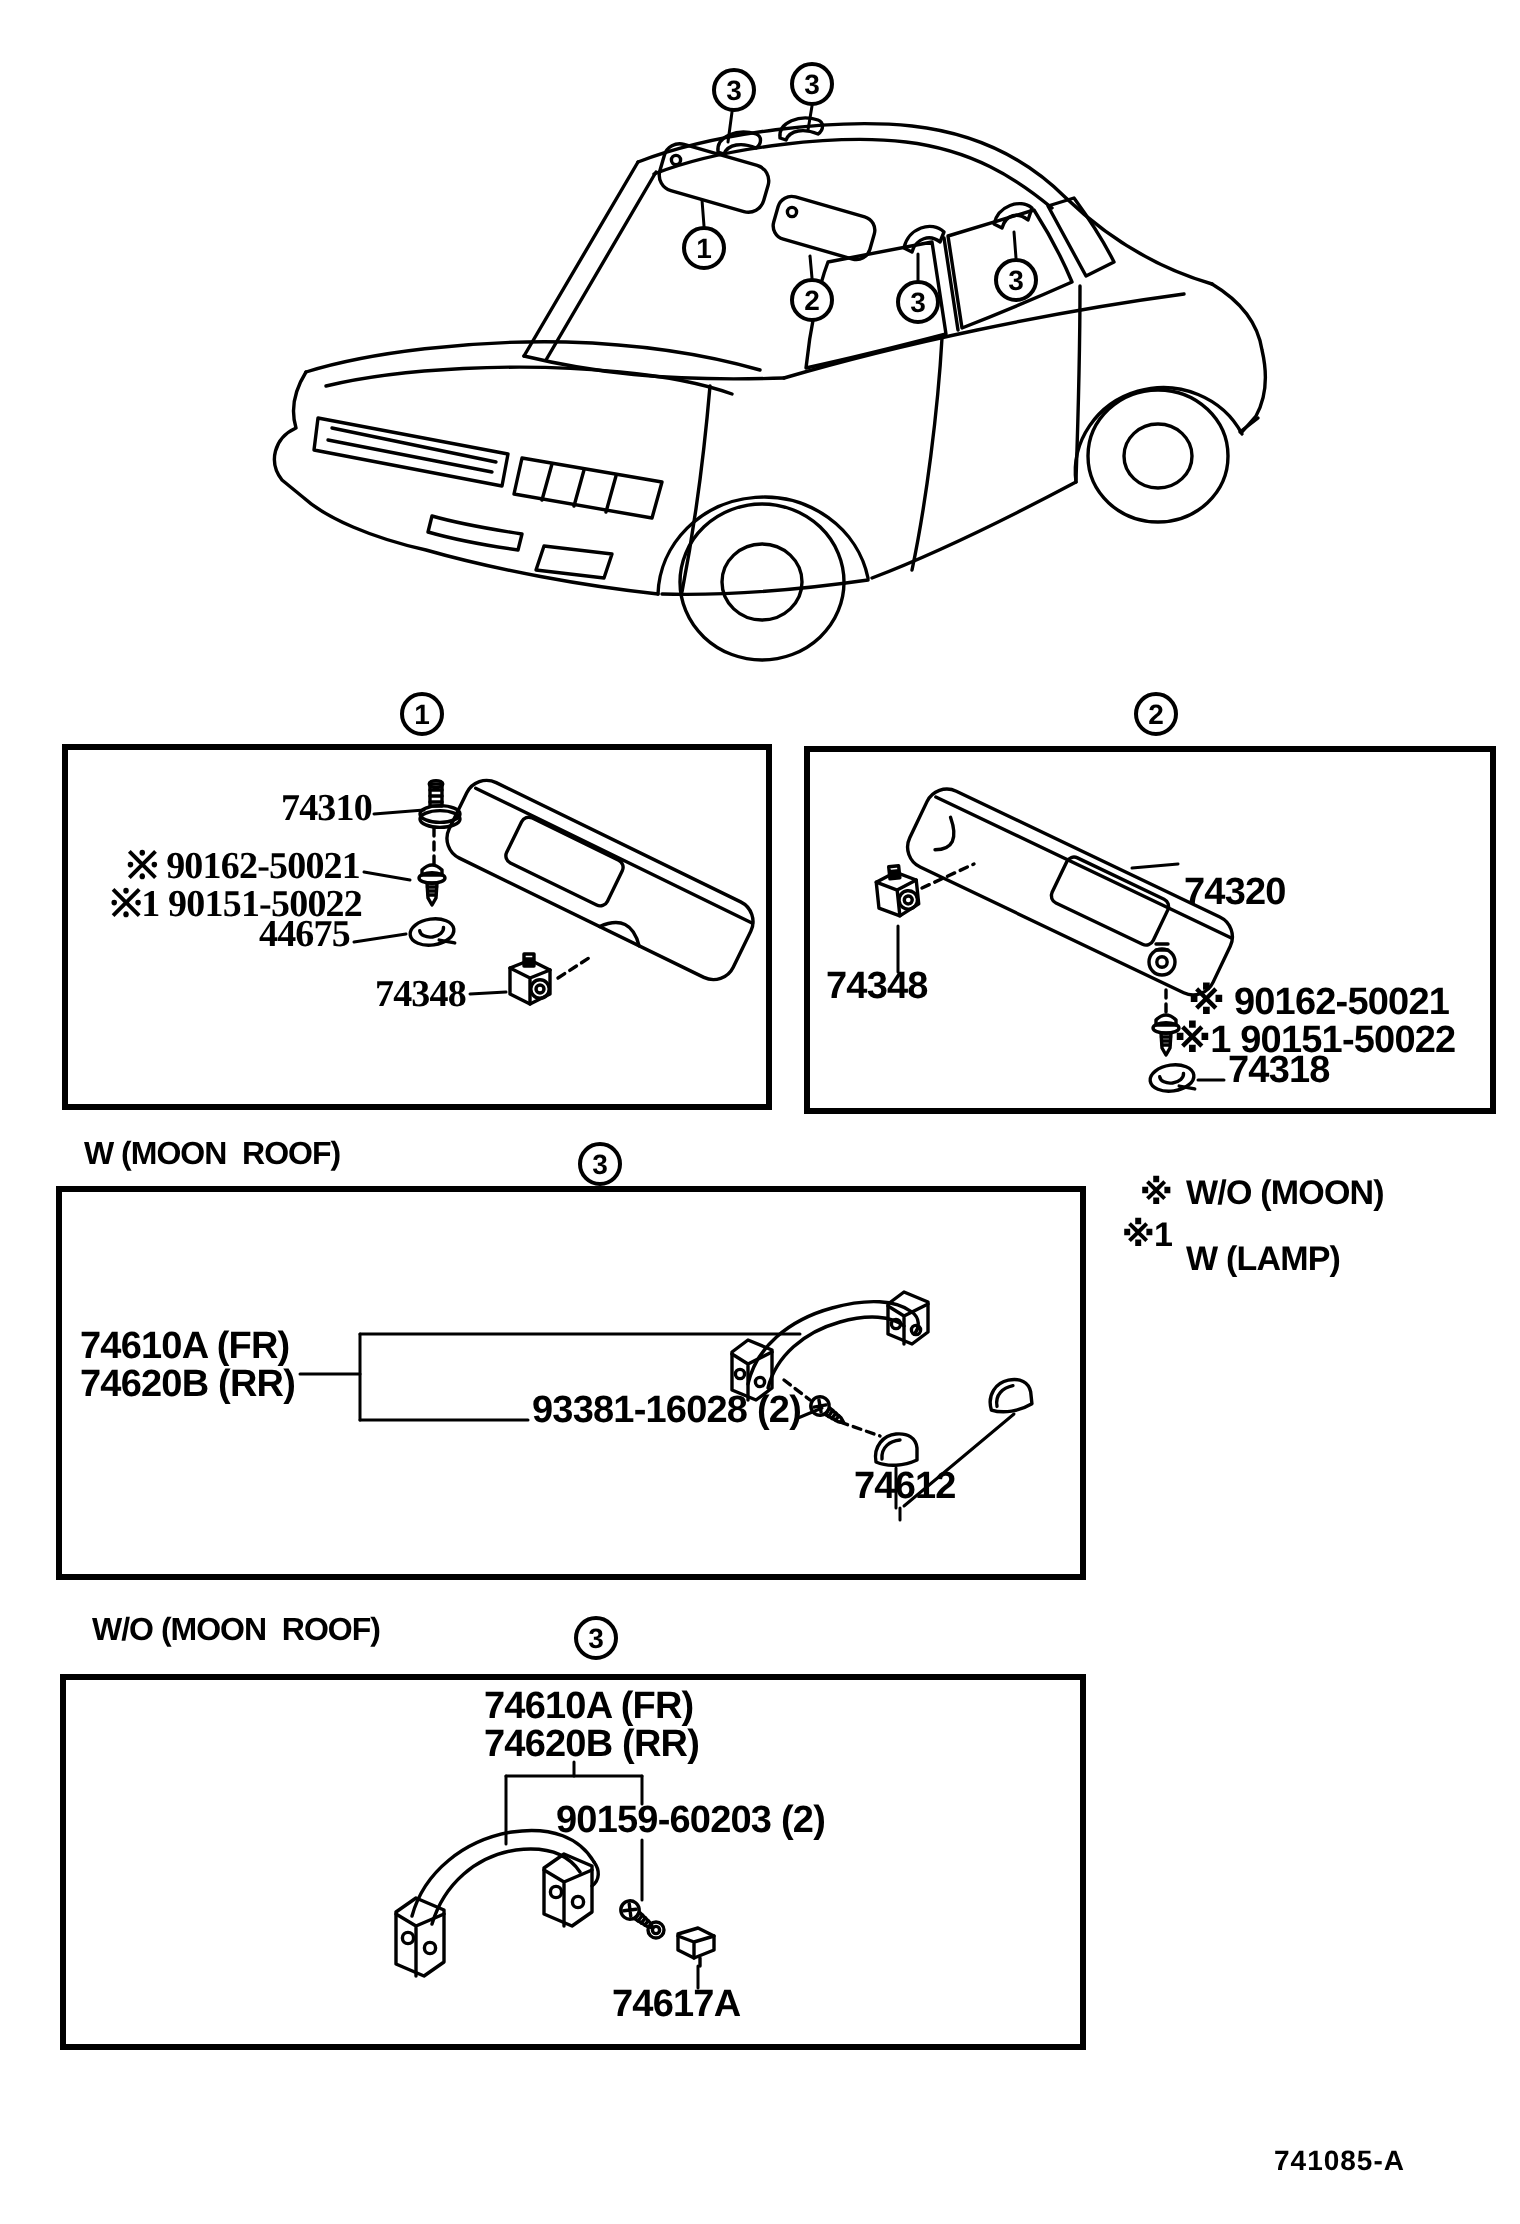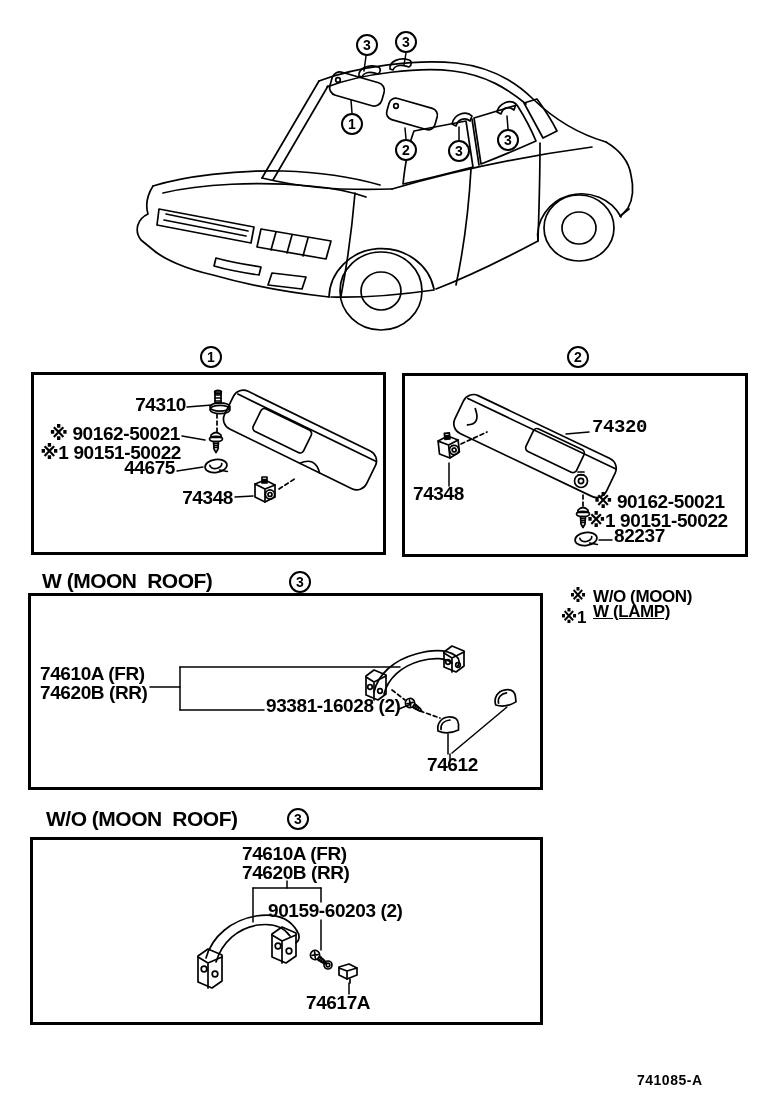--- a/index.html
+++ b/index.html
@@ -5,30 +5,30 @@
   html,body{margin:0;padding:0;background:#e8e8e8;}
   .stage{
     position:relative;width:760px;height:1112px;margin:0 auto;
     background:#ffffff;overflow:hidden;
     font-family:"Liberation Sans","DejaVu Sans",sans-serif;color:#000;
   }
   .art{position:absolute;left:0;top:0;pointer-events:none;}
   .part-box{position:absolute;border:3px solid #000;box-sizing:border-box;background:transparent;}
   .lbl{position:absolute;font-weight:bold;line-height:1;white-space:pre;letter-spacing:-0.4px;}
   .part-label{font-size:19px;}
-  .heading{font-size:21px;letter-spacing:-0.5px;}
+  .heading{font-size:16px;letter-spacing:-0.5px;}
   .legend-sym{font-size:17px;text-align:right;}
   .legend-text{font-size:17px;}
   .footer-code{font-size:14px;letter-spacing:0.5px;}
   .callout{
     position:absolute;width:22px;height:22px;border:2px solid #000;border-radius:50%;
     box-sizing:border-box;display:flex;align-items:center;justify-content:center;
     font-size:14px;font-weight:bold;line-height:1;background:#fff;
   }
-  .right{text-align:right;}
+  .right{text-align:right;font-family:Liberation Serif, serif;}
 </style>
 </head>
 <body>
 
 <div class="stage">
 
   <svg class="art" width="760" height="1112" viewBox="0 0 760 1112">
     <defs>
 
       <g id="screwV">
@@ -304,39 +304,39 @@
   <div class="callout" style="left:567px;top:346px;">2</div>
   <div class="callout" style="left:289px;top:571px;">3</div>
   <div class="callout" style="left:287px;top:808px;">3</div>
 
   <div class="lbl heading" style="left:42px;top:570px;">W (MOON  ROOF)</div>
   <div class="lbl heading" style="left:46px;top:808px;text-align:right;">W/O (MOON  ROOF)</div>
 
   <div class="lbl legend-sym" style="left:546px;top:588px;width:40px;">※</div>
   <div class="lbl legend-text" style="left:593px;top:588px;">W/O (MOON)</div>
   <div class="lbl legend-sym" style="left:546px;top:609px;width:40px;">※1</div>
-  <div class="lbl legend-text" style="left:593px;top:603px;text-decoration:underline;">W (LAMP)</div>
+  <div class="lbl legend-text" style="left:593px;top:621px;">W (LAMP)</div>
 
   <div class="lbl part-label right" style="left:112px;top:395px;width:74px;">74310</div>
   <div class="lbl part-label right" style="left:30px;top:424px;width:150px;">※ 90162-50021</div>
   <div class="lbl part-label right" style="left:30px;top:443px;width:151px;">※1 90151-50022</div>
   <div class="lbl part-label right" style="left:115px;top:458px;width:60px;">44675</div>
   <div class="lbl part-label right" style="left:177px;top:488px;width:56px;">74348</div>
 
-  <div class="lbl part-label" style="left:592px;top:418px;font-family:Liberation Mono, monospace;">74320</div>
+  <div class="lbl part-label" style="left:592px;top:437px;">74320</div>
   <div class="lbl part-label" style="left:413px;top:484px;">74348</div>
   <div class="lbl part-label" style="left:594px;top:492px;">※ 90162-50021</div>
   <div class="lbl part-label" style="left:587px;top:511px;">※1 90151-50022</div>
-  <div class="lbl part-label" style="left:614px;top:526px;">82237</div>
+  <div class="lbl part-label" style="left:614px;top:526px;">74318</div>
 
   <div class="lbl part-label" style="left:40px;top:664px;">74610A (FR)</div>
   <div class="lbl part-label" style="left:40px;top:683px;">74620B (RR)</div>
   <div class="lbl part-label" style="left:266px;top:696px;text-align:center;">93381-16028 (2)</div>
-  <div class="lbl part-label" style="left:427px;top:755px;">74612</div>
+  <div class="lbl part-label" style="left:427px;top:734px;">74612</div>
 
   <div class="lbl part-label" style="left:242px;top:844px;">74610A (FR)</div>
   <div class="lbl part-label" style="left:242px;top:863px;">74620B (RR)</div>
-  <div class="lbl part-label" style="left:268px;top:901px;">90159-60203 (2)</div>
+  <div class="lbl part-label" style="left:278px;top:901px;">90159-60203 (2)</div>
   <div class="lbl part-label" style="left:306px;top:993px;">74617A</div>
 
   <div class="lbl footer-code" style="left:637px;top:1073px;">741085-A</div>
 
 </div>
 
 </body></html>

